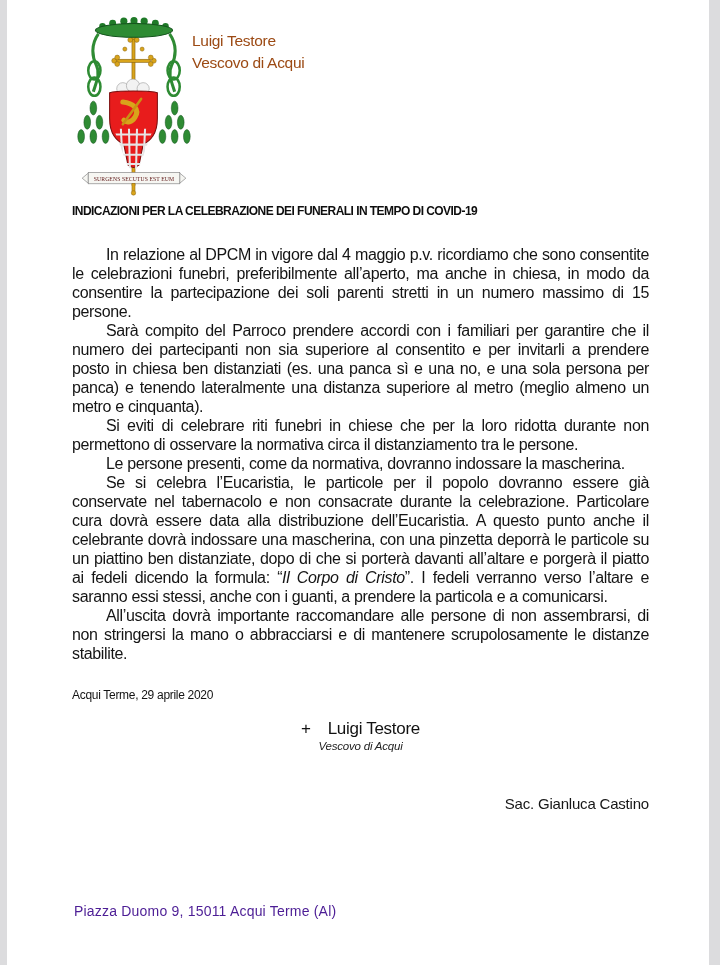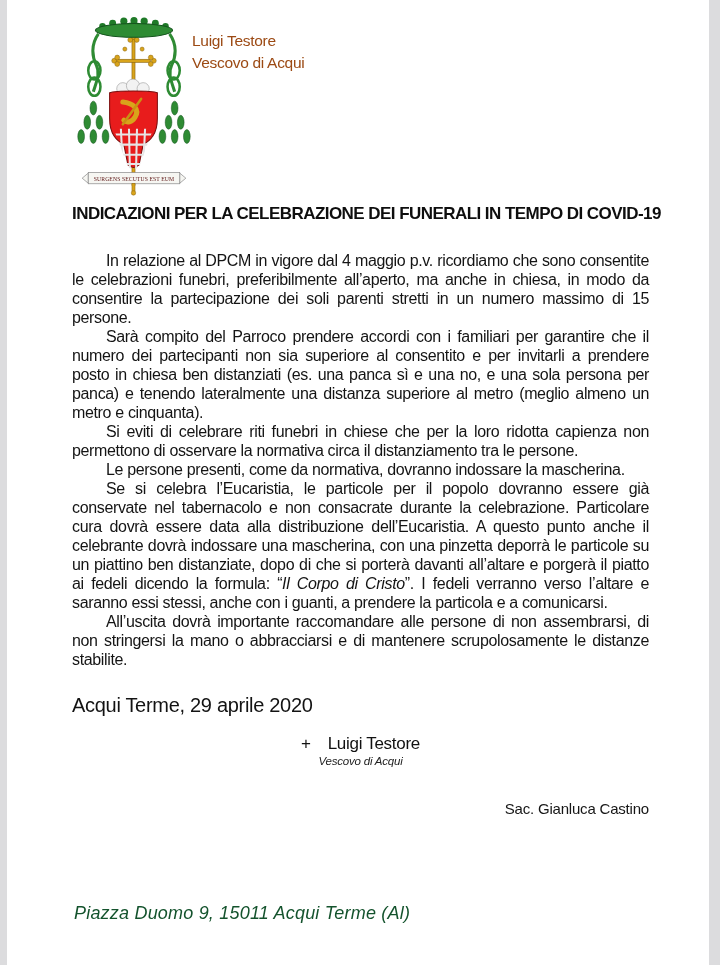--- a/index.html
+++ b/index.html
@@ -21,64 +21,63 @@
   .sender {
     position: absolute; left: 192px; top: 30px;
     color: #9c4a14;
     font-size: 15.5px; line-height: 22px;
     letter-spacing: -0.3px;
   }
 
   .content { position: absolute; left: 72px; top: 204px; width: 577px; }
 
   .doc-title {
-    font-size: 17px;
+    font-size: 12px;
     font-weight: bold;
     letter-spacing: -0.55px;
     white-space: nowrap;
     margin: 0 0 27px 0;
     color: #0e0e0e;
   }
 
   .body-text p {
     margin: 0;
     font-size: 16px;
     line-height: 19px;
     letter-spacing: -0.35px;
     text-align: justify;
     text-indent: 34px;
     color: #141414;
   }
   .body-text em { font-style: italic; }
 
   .dateline {
     margin-top: 25px;
-    font-size: 20px;
+    font-size: 12px;
     letter-spacing: -0.3px;
   }
 
   .signature-block { margin-top: 17px; text-align: center; }
   .sig-name-row { font-size: 17px; letter-spacing: -0.3px; color: #111; }
   .sig-plus { display: inline-block; margin-right: 17px; }
   .sig-title { font-size: 11.5px; font-style: italic; letter-spacing: -0.2px; margin-top: 1px; color: #222; }
 
   .second-signer {
-    margin-top: 33px;
+    margin-top: 43px;
     text-align: right;
     font-size: 15px;
     letter-spacing: -0.2px;
     color: #161616;
   }
 
   .page-footer {
     position: absolute; left: 74px; top: 903px;
-    color: #14532d;
-    font-size: 18px;
+    color: #4c1d95;
+    font-size: 14px;
     letter-spacing: 0.2px;
-    font-style: italic;
   }
 </style>
 </head>
 <body>
 
 <div class="edge-strip left"></div>
 <div class="edge-strip right"></div>
 
 <div class="crest">
   <svg viewBox="0 0 122 178" xmlns="http://www.w3.org/2000/svg">
@@ -184,21 +183,21 @@
   <div>Luigi Testore</div>
   <div>Vescovo di Acqui</div>
 </div>
 
 <div class="content">
   <h1 class="doc-title">INDICAZIONI PER LA CELEBRAZIONE DEI FUNERALI IN TEMPO DI COVID-19</h1>
 
   <div class="body-text">
     <p>In relazione al DPCM in vigore dal 4 maggio p.v. ricordiamo che sono consentite le celebrazioni funebri, preferibilmente all’aperto, ma anche in chiesa, in modo da consentire la partecipazione dei soli parenti stretti in un numero massimo di 15 persone.</p>
     <p>Sarà compito del Parroco prendere accordi con i familiari per garantire che il numero dei partecipanti non sia superiore al consentito e per invitarli a prendere posto in chiesa ben distanziati (es. una panca sì e una no, e una sola persona per panca) e tenendo lateralmente una distanza superiore al metro (meglio almeno un metro e cinquanta).</p>
-    <p>Si eviti di celebrare riti funebri in chiese che per la loro ridotta capienza non permettono di osservare la normativa circa il distanziamento tra le persone.</p>
+    <p>Si eviti di celebrare riti funebri in chiese che per la loro ridotta durante non permettono di osservare la normativa circa il distanziamento tra le persone.</p>
     <p>Le persone presenti, come da normativa, dovranno indossare la mascherina.</p>
     <p><span>Se si celebra l’Eucaristia, le particole per il popolo dovranno essere già conservate nel tabernacolo e non consacrate durante la celebrazione. Particolare cura dovrà essere data alla distribuzione dell’Eucaristia. A questo punto anche il celebrante dovrà indossare una mascherina, con una pinzetta deporrà le particole su un piattino ben distanziate, dopo di che si porterà davanti all’altare e porgerà il piatto ai fedeli dicendo la formula: “</span><em>Il Corpo di Cristo</em><span>”. I fedeli verranno verso l’altare e saranno essi stessi, anche con i guanti, a prendere la particola e a comunicarsi.</span></p>
     <p>All’uscita dovrà importante raccomandare alle persone di non assembrarsi, di non stringersi la mano o abbracciarsi e di mantenere scrupolosamente le distanze stabilite.</p>
   </div>
 
   <div class="dateline">Acqui Terme, 29 aprile 2020</div>
 
   <div class="signature-block">
     <div class="sig-name-row"><span class="sig-plus">+</span><span>Luigi Testore</span></div>
     <div class="sig-title">Vescovo di Acqui</div>

